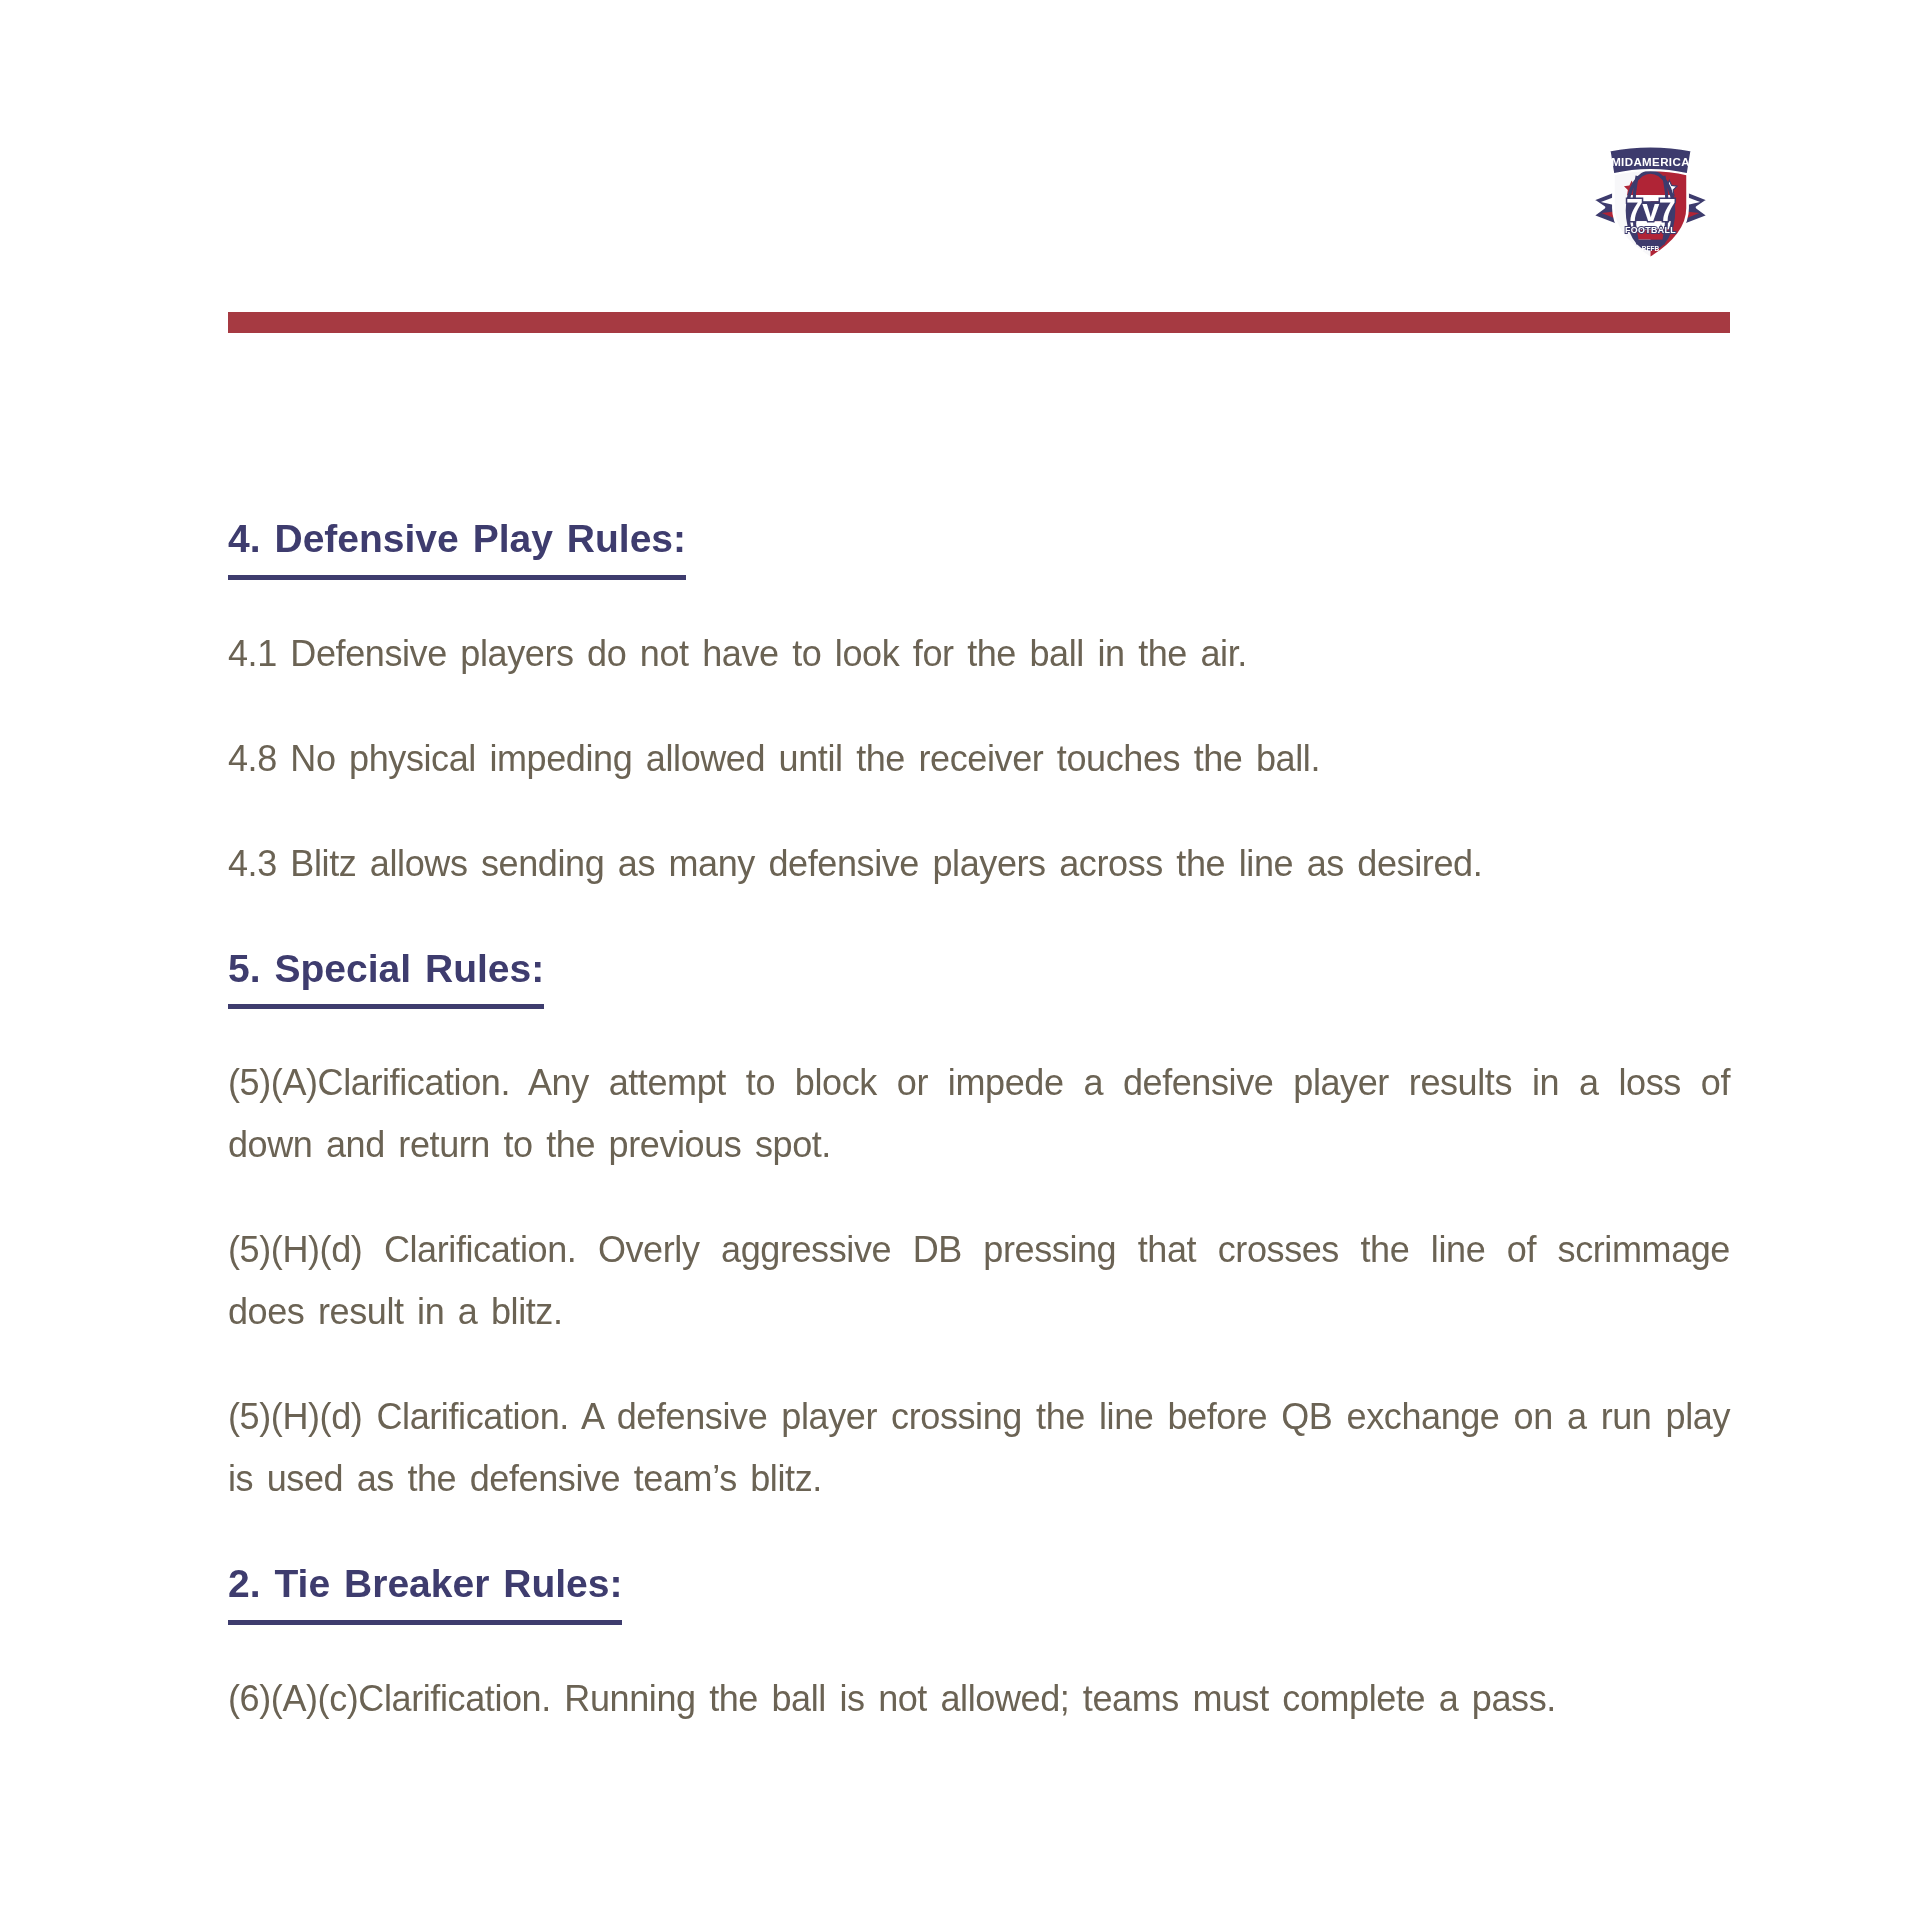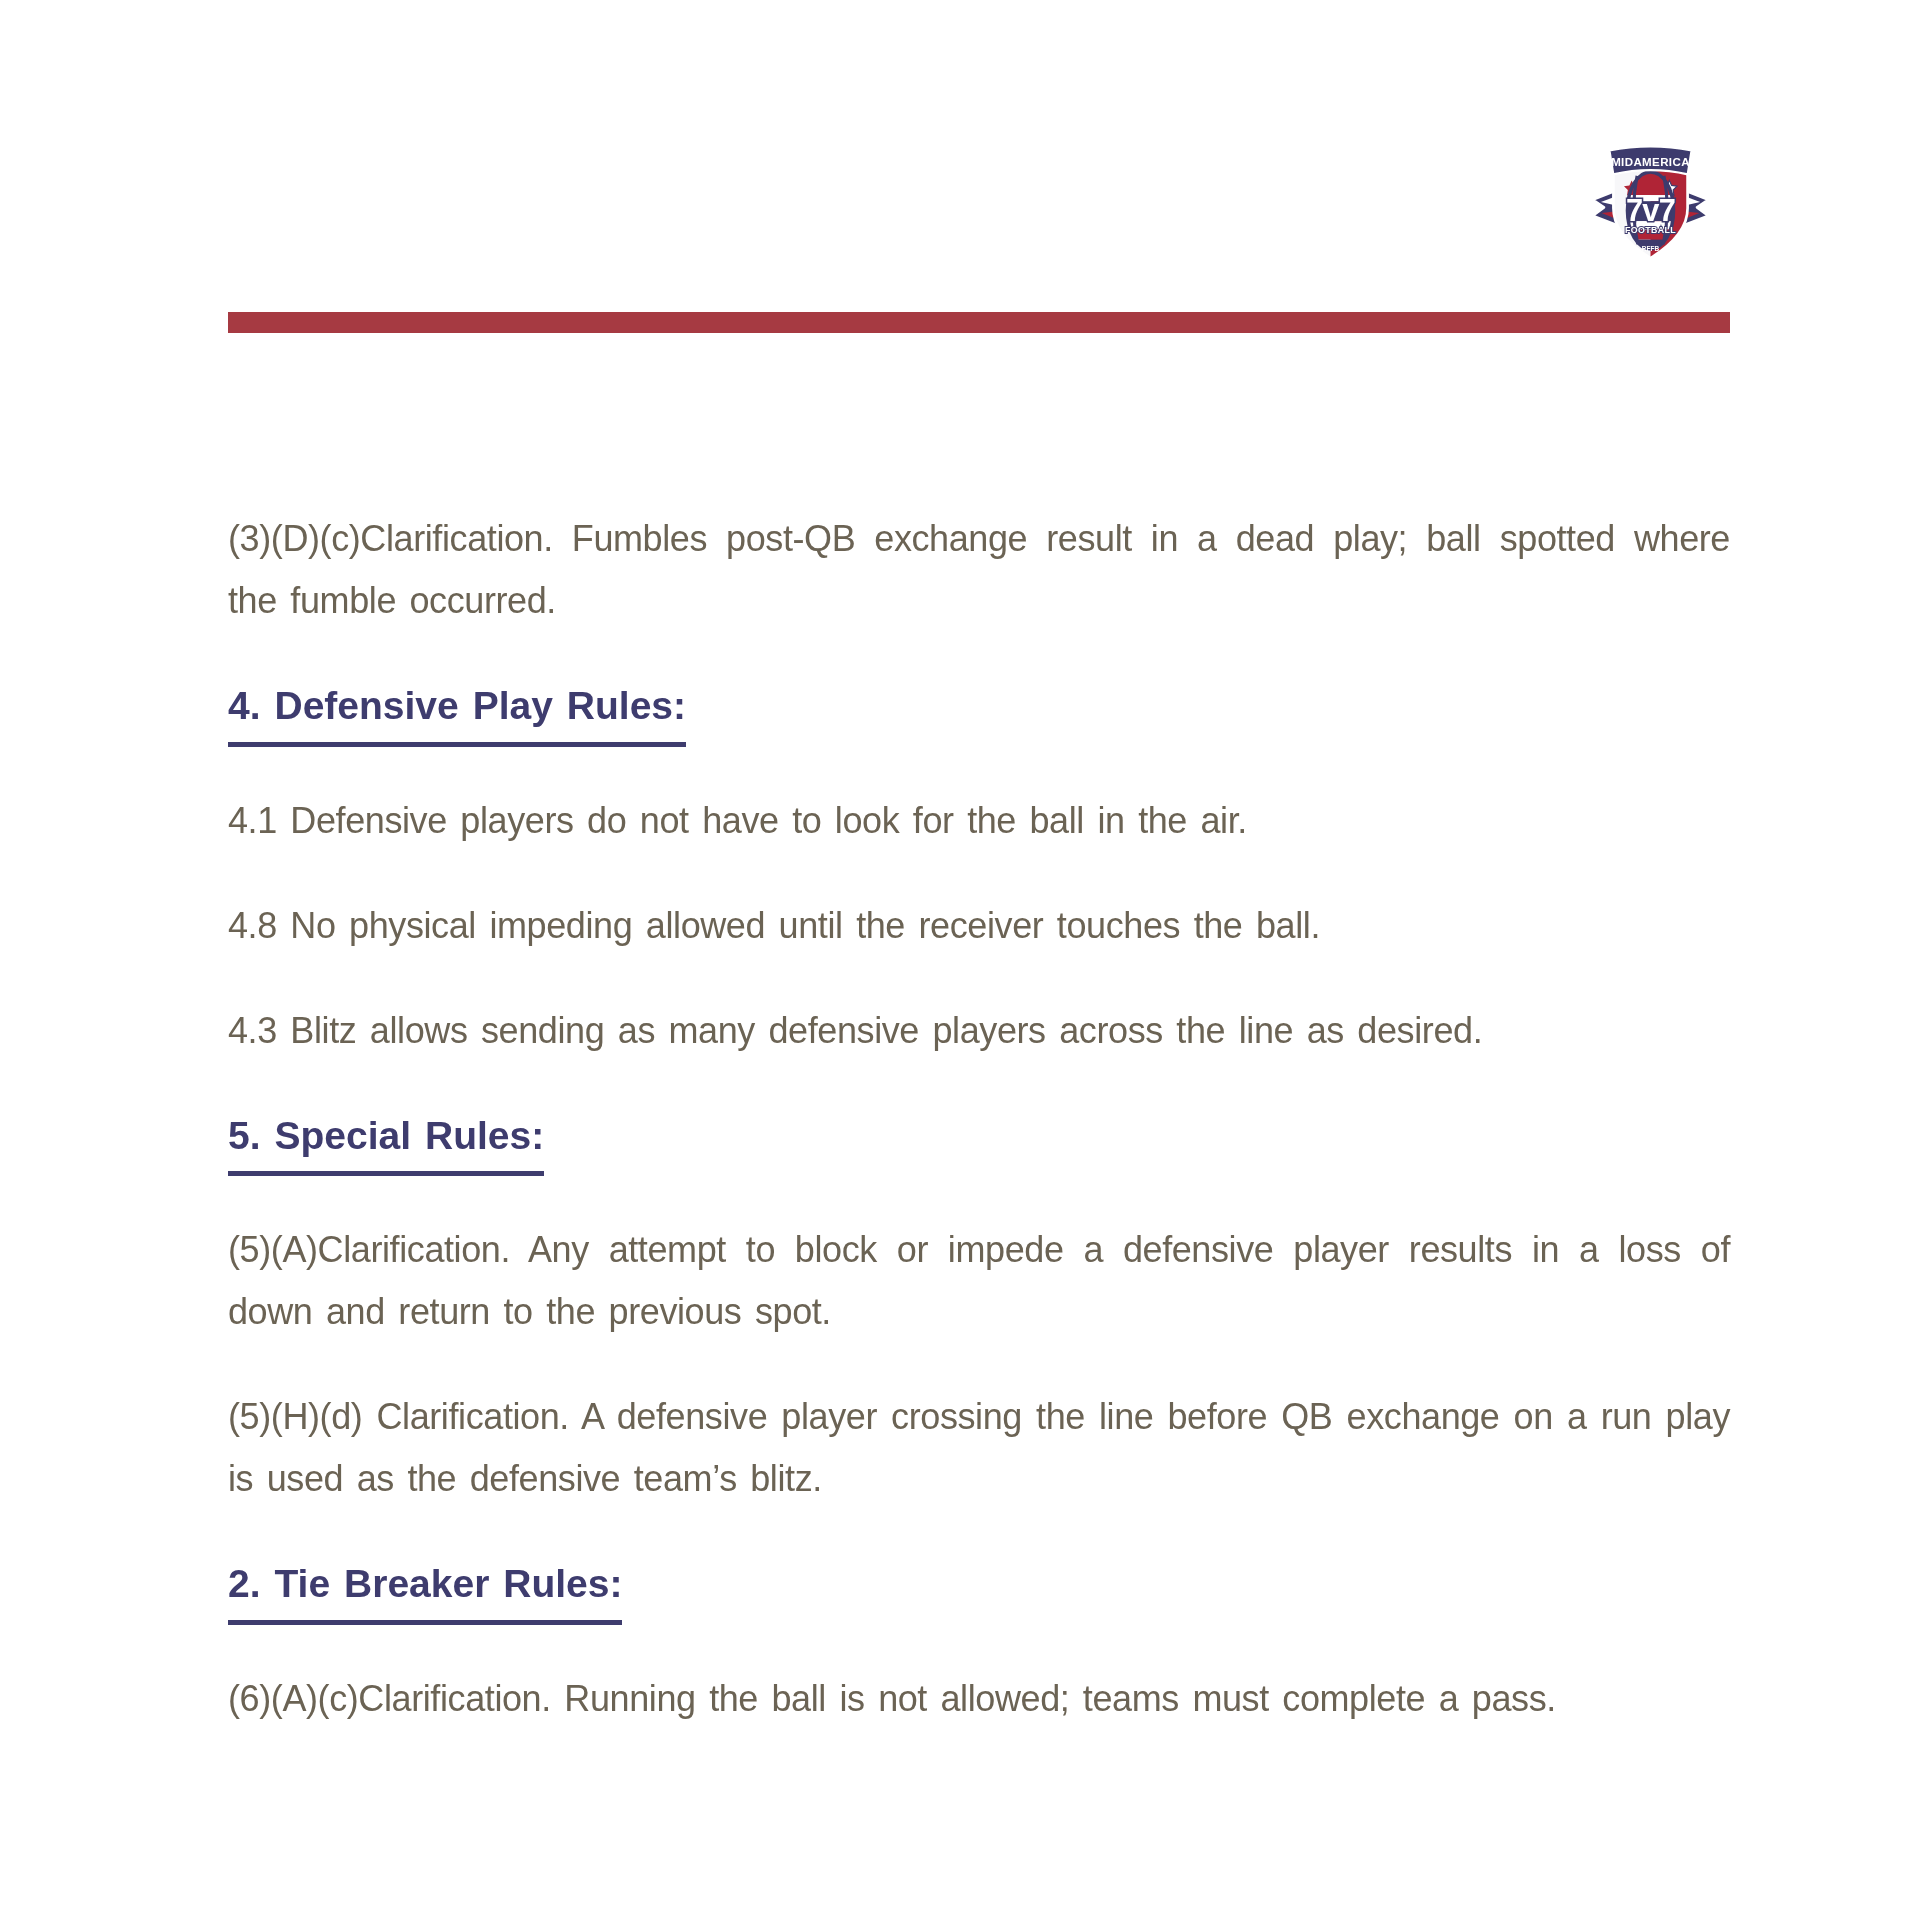--- a/index.html
+++ b/index.html
@@ -104,31 +104,31 @@
 
       <text x="165" y="238" text-anchor="middle" font-family="Liberation Sans, sans-serif" font-size="23" font-weight="bold" fill="#ffffff" stroke="#3d3b6d" stroke-width="5" paint-order="stroke" letter-spacing="1">FOOTBALL</text>
 
       <text x="165" y="284" text-anchor="middle" font-family="Liberation Sans, sans-serif" font-size="17" font-weight="bold" fill="#ffffff">RFFB</text>
     </svg>
   </div>
 
   <div class="red-bar"></div>
 
   <section class="content">
-    <p>(3)(D)(c)Clarification. Fumbles post-QB exchange result in a dead play; ball spotted where the fumble occurred.</p>
 
     <h2><span class="u">4. Defensive Play Rules:</span></h2>
 
     <p>4.1 Defensive players do not have to look for the ball in the air.</p>
     <p>4.8 No physical impeding allowed until the receiver touches the ball.</p>
     <p>4.3 Blitz allows sending as many defensive players across the line as desired.</p>
 
     <h2><span class="u">5. Special Rules:</span></h2>
 
     <p>(5)(A)Clarification. Any attempt to block or impede a defensive player results in a loss of down and return to the previous spot.</p>
+    <p>(5)(H)(d) Clarification. Overly aggressive DB pressing that crosses the line of scrimmage does result in a blitz.</p>
     <p>(5)(H)(d) Clarification. A defensive player crossing the line before QB exchange on a run play is used as the defensive team’s blitz.</p>
 
     <h2><span class="u">2. Tie Breaker Rules:</span></h2>
 
     <p>(6)(A)(c)Clarification. Running the ball is not allowed; teams must complete a pass.</p>
 
   </section>
 
 </div>
 

